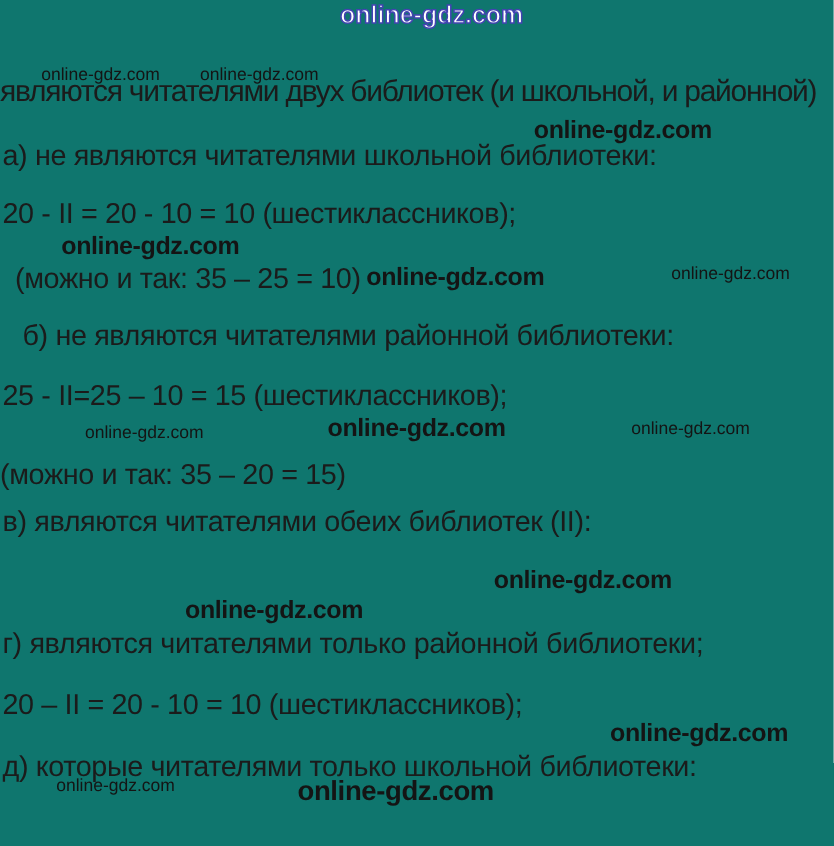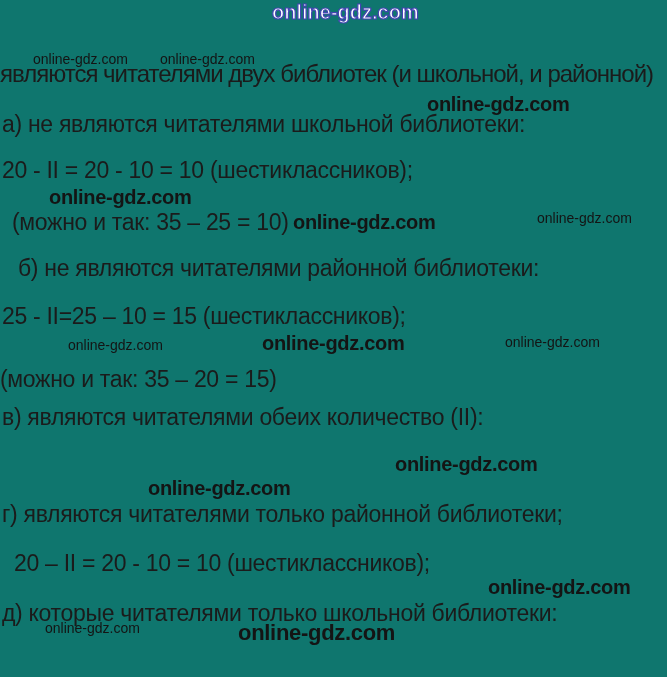--- a/index.html
+++ b/index.html
@@ -88,28 +88,28 @@
   <div class="txt main" style="left:18px; top:255px;">б) не являются читателями районной библиотеки:</div>
 
   <div class="txt main" style="left:2px; top:303px;">25 - II=25 – 10 = 15 (шестиклассников);</div>
 
   <div class="wm wm-sm" style="left:68px; top:337px;">online-gdz.com</div>
   <div class="wm wm-bd" style="left:262px; top:332px;">online-gdz.com</div>
   <div class="wm wm-sm" style="left:505px; top:334px;">online-gdz.com</div>
 
   <div class="txt main" style="left:0px; top:354px;margin-top:12px;">(можно и так: 35 – 20 = 15)</div>
 
-  <div class="txt main" style="left:2px; top:404px;">в) являются читателями обеих количество (II):</div>
+  <div class="txt main" style="left:2px; top:404px;">в) являются читателями обеих библиотек (II):</div>
 
   <div class="wm wm-bd" style="left:395px; top:453px;">online-gdz.com</div>
   <div class="wm wm-bd" style="left:148px; top:477px;">online-gdz.com</div>
 
   <div class="txt main" style="left:2px; top:501px;text-align:right;">г) являются читателями только районной библиотеки;</div>
 
-  <div class="txt main" style="left:14px; top:550px;">20 – II = 20 - 10 = 10 (шестиклассников);</div>
+  <div class="txt main" style="left:2px; top:550px;">20 – II = 20 - 10 = 10 (шестиклассников);</div>
 
   <div class="wm wm-bd" style="left:488px; top:576px;">online-gdz.com</div>
 
   <div class="txt main" style="left:2px; top:600px;">д) которые читателями только школьной библиотеки:</div>
 
   <div class="wm wm-sm" style="left:45px; top:620px;">online-gdz.com</div>
   <div class="wm wm-bd-lg" style="left:238px; top:620px;">online-gdz.com</div>
 
 
 </div>

